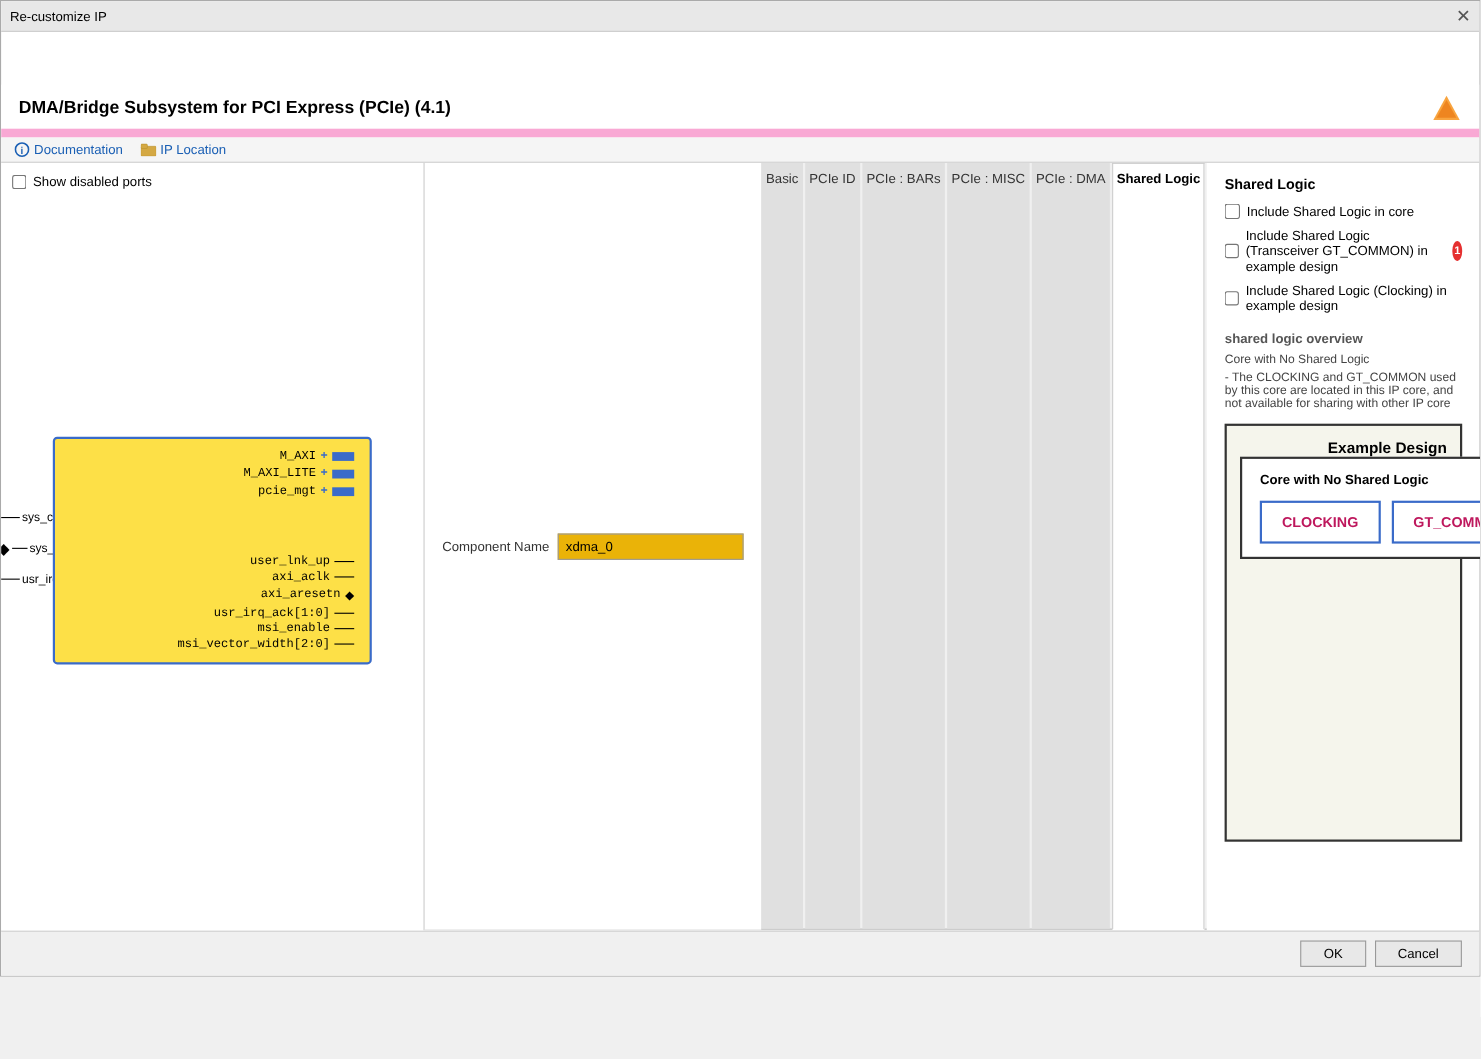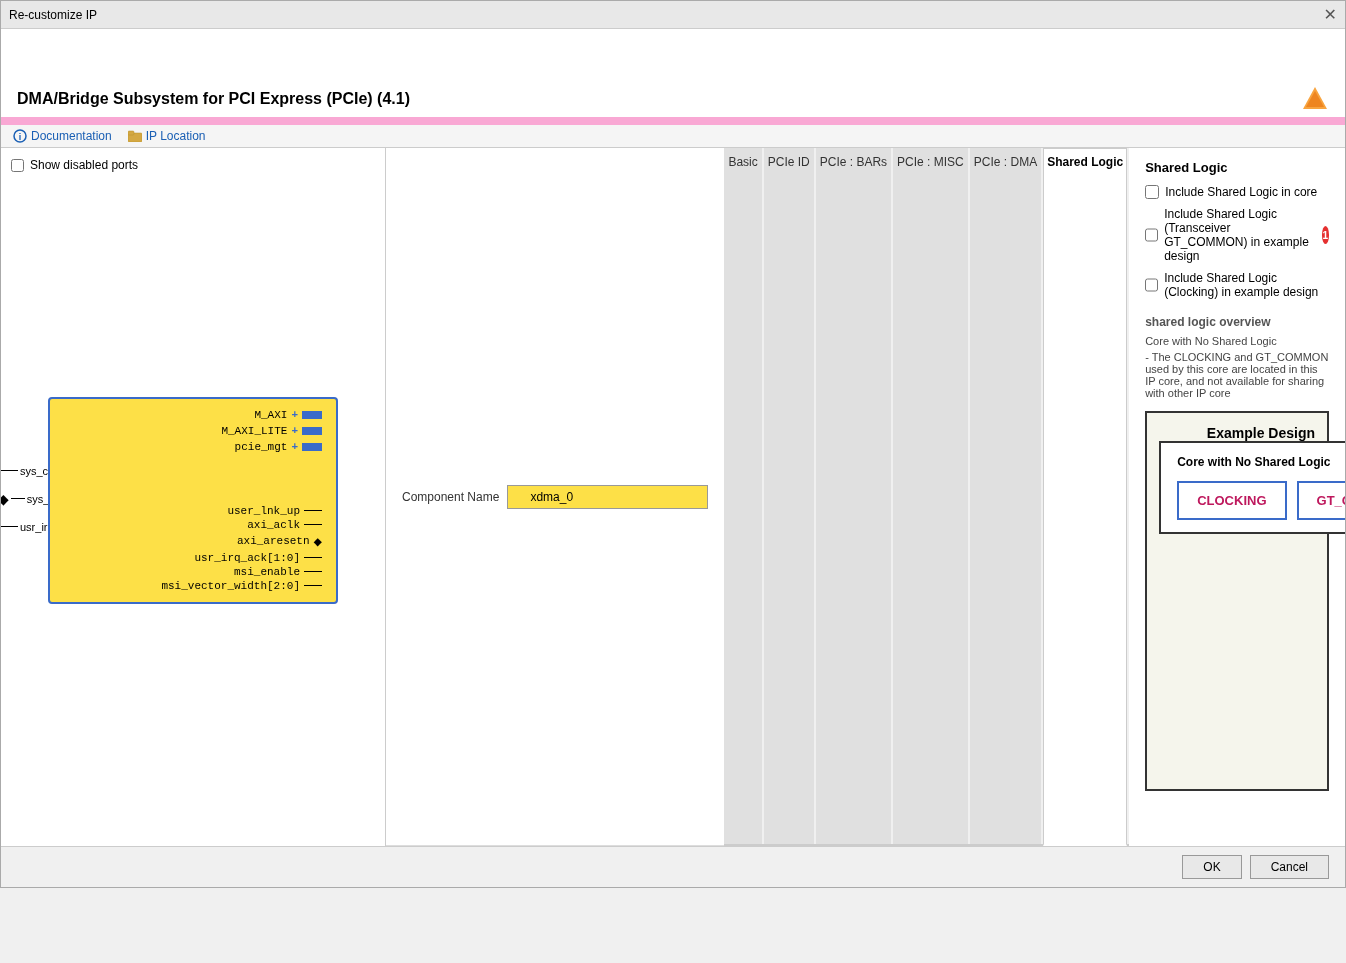--- a/index.html
+++ b/index.html
@@ -78,21 +78,21 @@
     }
 
     .component-name-row {
       display: flex; align-items: center; gap: 8px;
       padding: 8px 16px;
       border-bottom: 1px solid #ddd;
     }
     .component-name-label { font-size: 12px; color: #333; }
     .component-name-input {
       flex: 1; border: 1px solid #999;
-      padding: 2px 22px; font-size: 12px; background: #fde047;
+      padding: 2px 6px; font-size: 12px; background: #eab308;
       height: 24px;
     }
 
     .tabs-row {
       display: flex; border-bottom: 2px solid #ccc;
       background: #f0f0f0;
     }
     .tab {
       padding: 6px 3px; font-size: 12px;
       cursor: pointer; border: 1px solid transparent;

